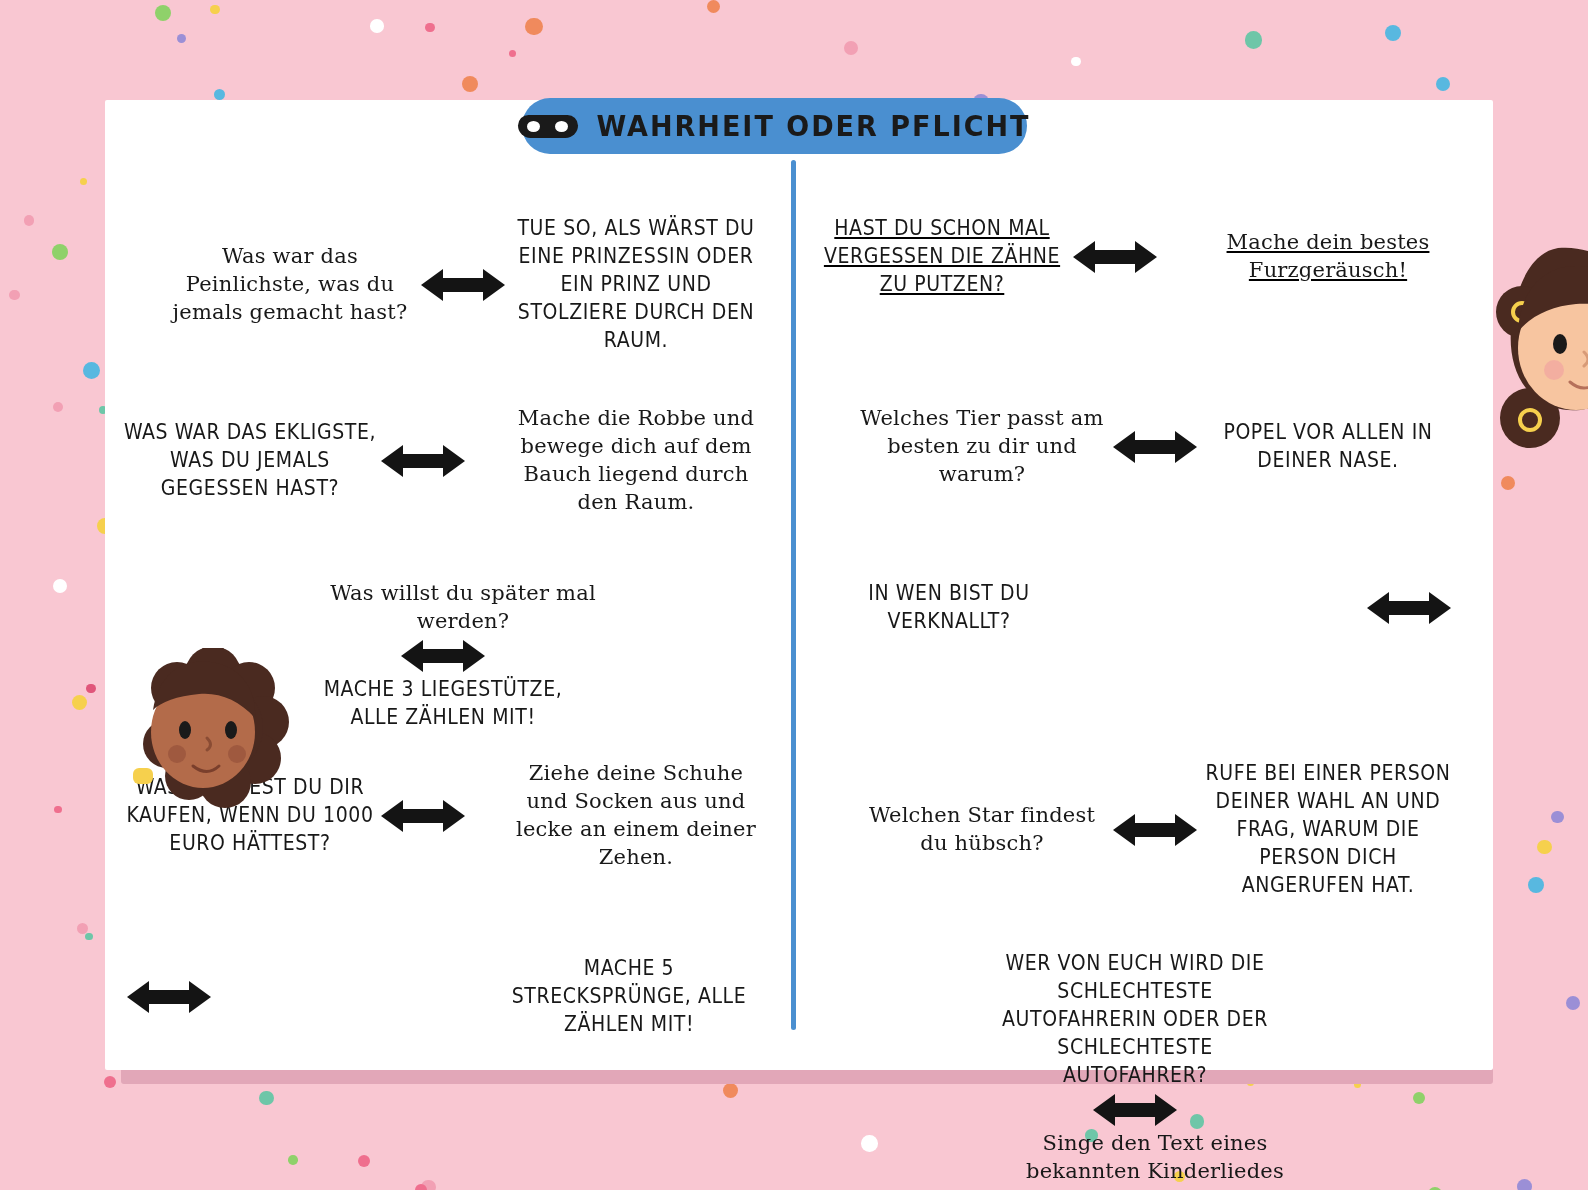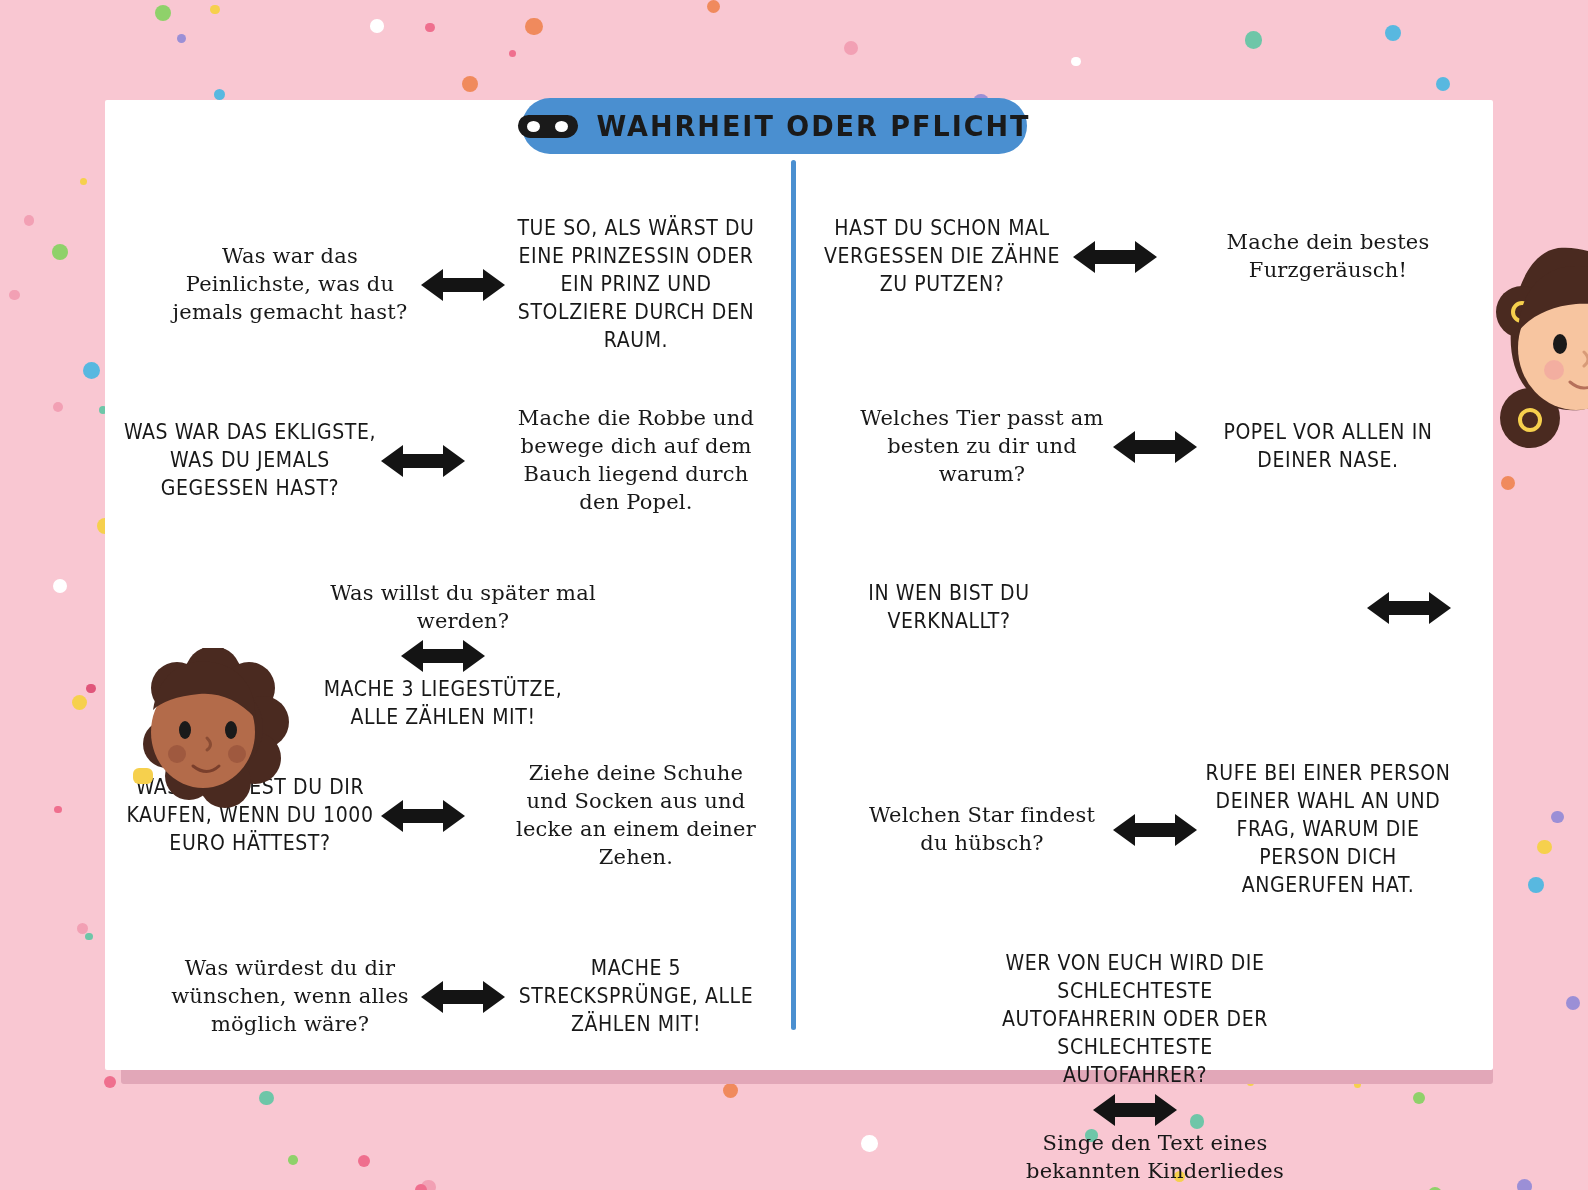--- a/index.html
+++ b/index.html
@@ -266,53 +266,52 @@
           </span>
           <div class="cell a caps">Tue so, als wärst du eine Prinzessin oder ein Prinz und stolziere durch den Raum.</div>
         </div>
         <div class="row" style="top: 235px;">
           <div class="cell q caps">Was war das Ekligste, was du jemals gegessen hast?</div>
           <span class="arrow">
             <svg width="92" height="40" viewBox="0 0 92 40">
               <path d="M4 20 L26 4 L26 13 L66 13 L66 4 L88 20 L66 36 L66 27 L26 27 L26 36 Z" fill="#141414"></path>
             </svg>
           </span>
-          <div class="cell a script">Mache die Robbe und bewege dich auf dem Bauch liegend durch den Popel.</div>
+          <div class="cell a script">Mache die Robbe und bewege dich auf dem Bauch liegend durch den Raum.</div>
         </div>
         <div class="row" style="top: 410px; flex-direction: column;">
           <div class="cell q script">Was willst du später mal werden?</div>
           <span class="arrow">
             <svg width="92" height="40" viewBox="0 0 92 40">
               <path d="M4 20 L26 4 L26 13 L66 13 L66 4 L88 20 L66 36 L66 27 L26 27 L26 36 Z" fill="#141414"></path>
             </svg>
           </span>
           <div class="cell a caps">Mache 3 Liegestütze, alle zählen mit!</div>
         </div>
         <div class="row" style="top: 590px;">
           <div class="cell q caps">Was würdest du dir kaufen, wenn du 1000 Euro hättest?</div>
           <span class="arrow">
             <svg width="92" height="40" viewBox="0 0 92 40">
               <path d="M4 20 L26 4 L26 13 L66 13 L66 4 L88 20 L66 36 L66 27 L26 27 L26 36 Z" fill="#141414"></path>
             </svg>
           </span>
           <div class="cell a script">Ziehe deine Schuhe und Socken aus und lecke an einem deiner Zehen.</div>
         </div>
         <div class="row" style="top: 785px;">
-          <div class="cell q script">Was würdest du dir wünschen, wenn alles möglich wäre?</div>
           <span class="arrow">
             <svg width="92" height="40" viewBox="0 0 92 40">
               <path d="M4 20 L26 4 L26 13 L66 13 L66 4 L88 20 L66 36 L66 27 L26 27 L26 36 Z" fill="#141414"></path>
             </svg>
           </span>
           <div class="cell a caps">Mache 5 Strecksprünge, alle zählen mit!</div>
         </div>
       </div>
 
     <div class="col" id="col-right">
-        <div class="row" style="top: 45px;">
+        <div class="row" style="top: 45px; text-decoration: underline;">
           <div class="cell q caps">Hast du schon mal vergessen die Zähne zu putzen?</div>
           <span class="arrow">
             <svg width="92" height="40" viewBox="0 0 92 40">
               <path d="M4 20 L26 4 L26 13 L66 13 L66 4 L88 20 L66 36 L66 27 L26 27 L26 36 Z" fill="#141414"></path>
             </svg>
           </span>
           <div class="cell a script">Mache dein bestes Furzgeräusch!</div>
         </div>
         <div class="row" style="top: 235px; align-items: center;">
           <div class="cell q script">Welches Tier passt am besten zu dir und warum?</div>

